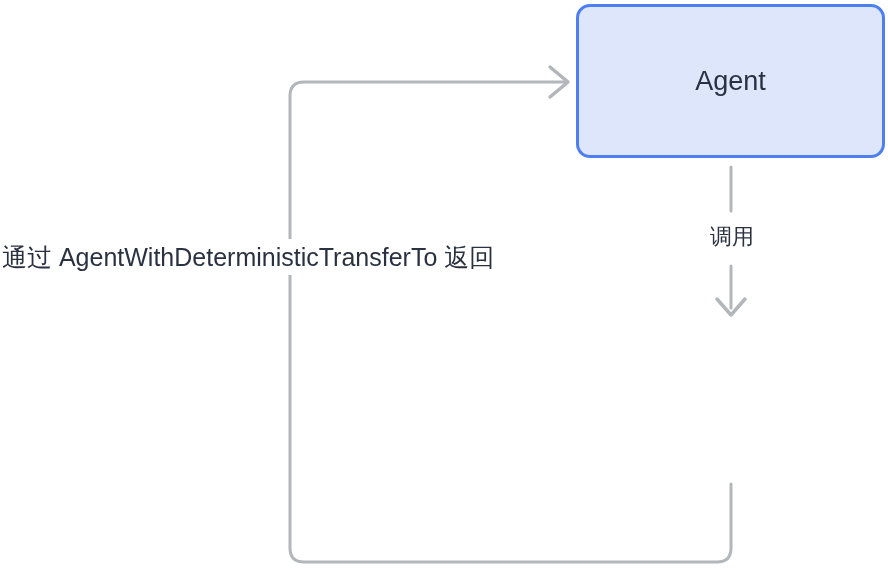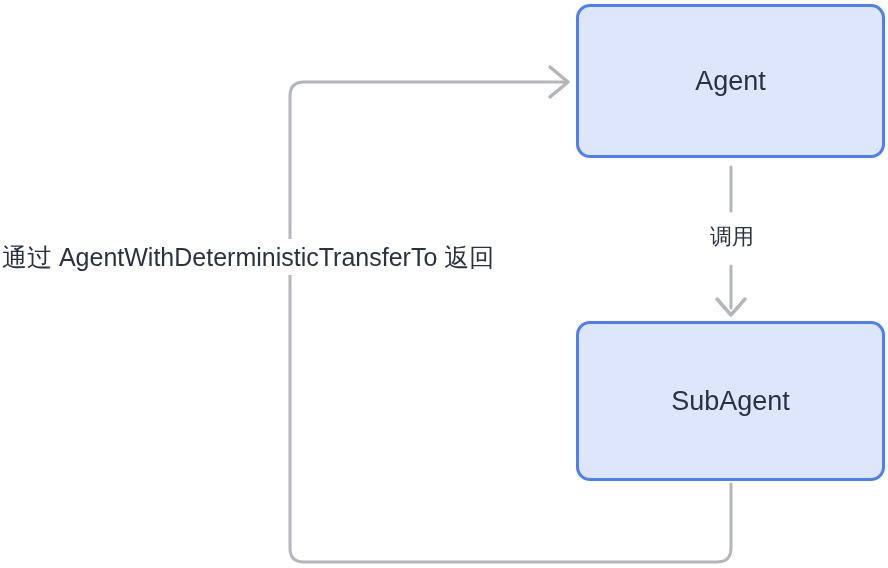--- a/index.html
+++ b/index.html
@@ -106,21 +106,18 @@
 
     <path class="edge-path" d="M731 167 V211"></path>
     <path class="edge-path" d="M731 266 V308"></path>
     <path class="edge-arrowhead" d="M717 299 L731 315 L745 299"></path>
   </svg>
 
   <div class="node node-agent">
     <span class="node-label">Agent</span>
   </div>
 
-  <div class="node node-subagent">
-    <span class="node-label">SubAgent</span>
-  </div>
 
   <div class="edge-label edge-label-call">调用</div>
 
   <div class="edge-label edge-label-return">通过 AgentWithDeterministicTransferTo 返回</div>
 
 </div>
 
 </body></html>

